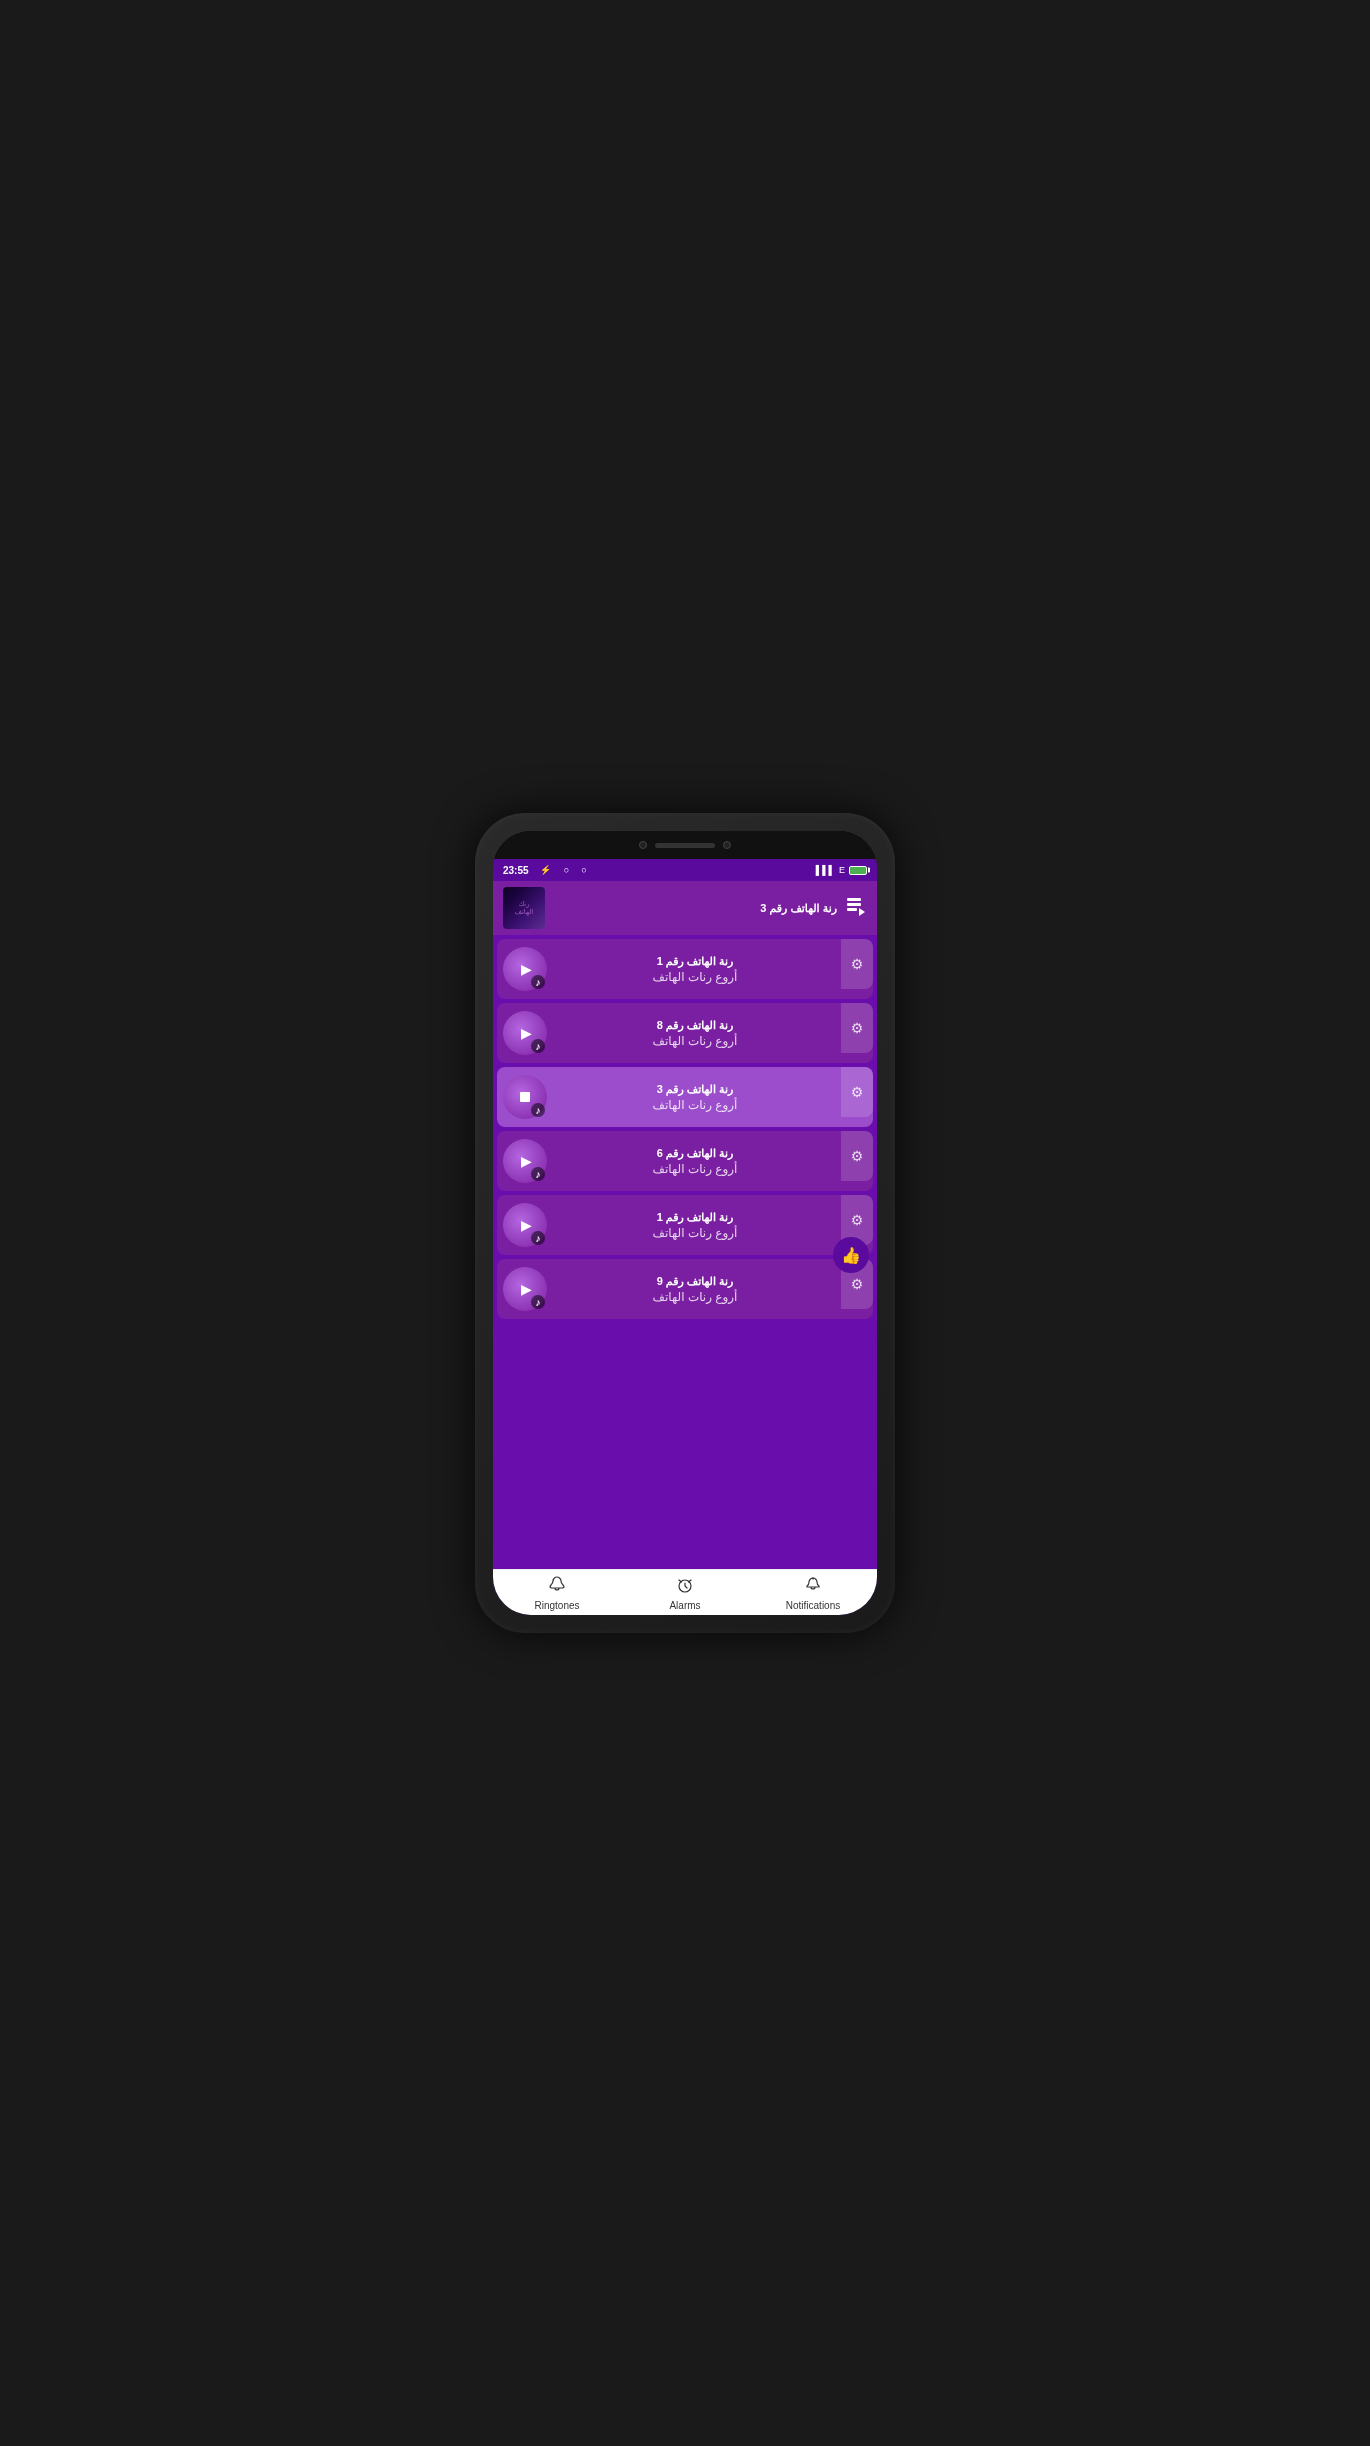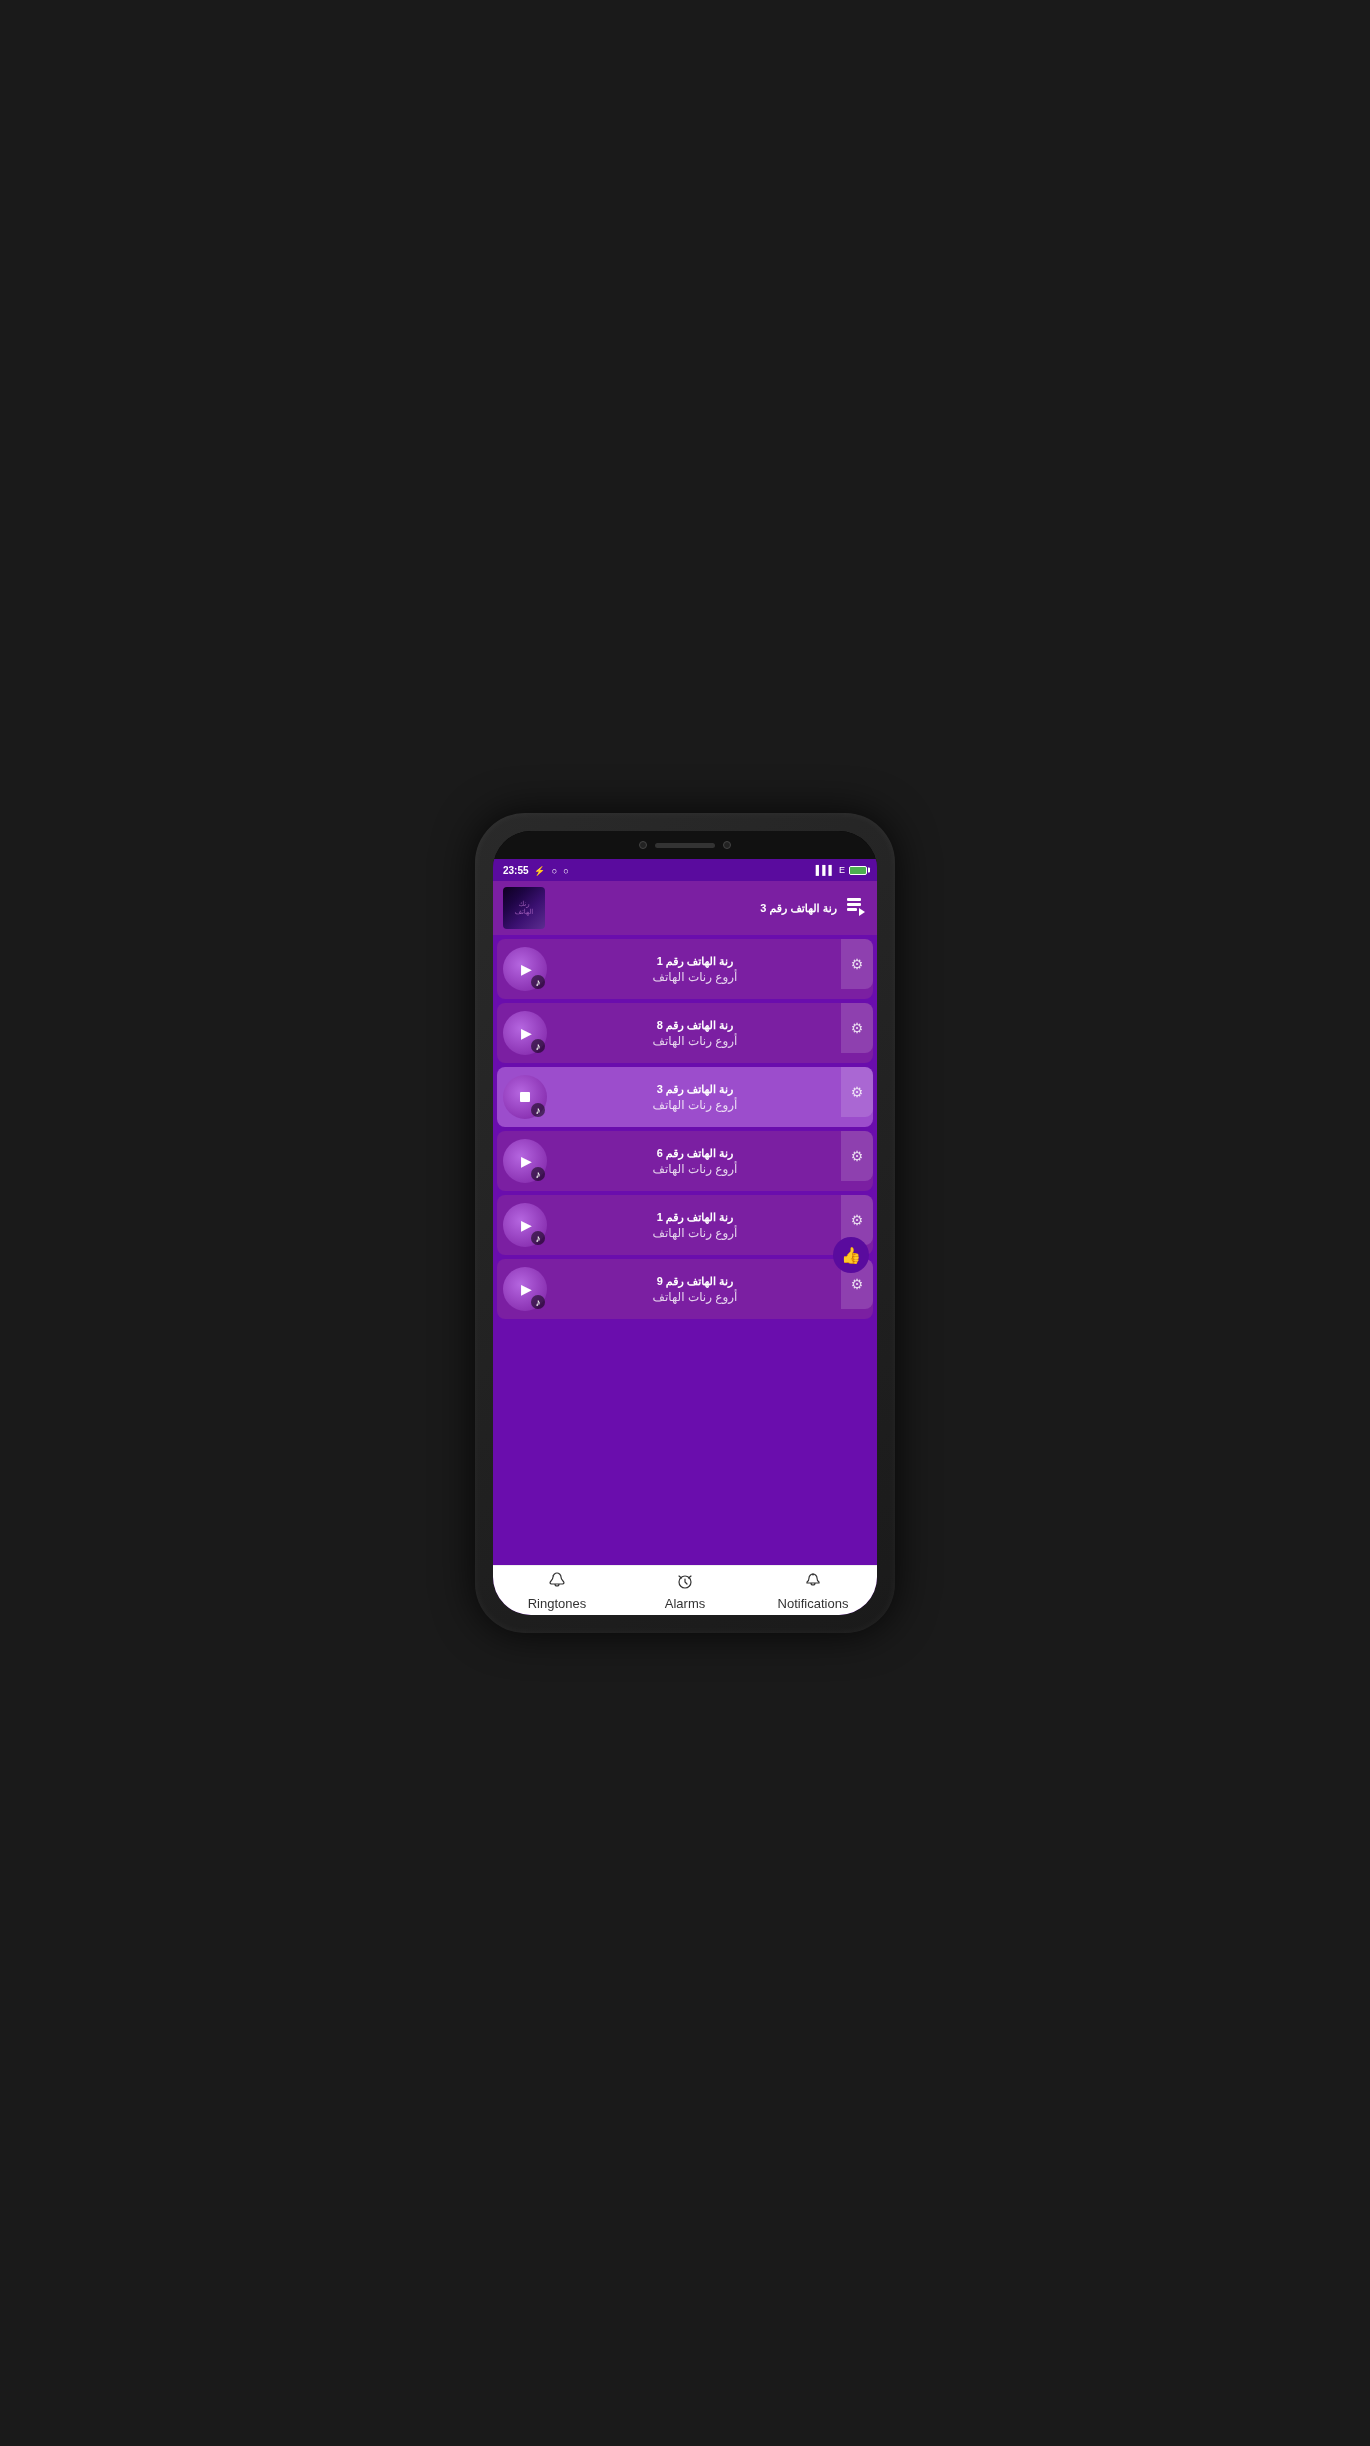--- a/index.html
+++ b/index.html
@@ -67,22 +67,22 @@
     .status-bar {
       background: #5a0b9e;
       display: flex;
       justify-content: space-between;
       align-items: center;
       padding: 4px 10px;
       height: 22px;
     }
     .status-left {
       display: flex;
-      align-items: flex-end;
-      gap: 6px;
+      align-items: flex-start;
+      gap: 12px;
     }
     .status-time {
       color: white;
       font-size: 10px;
       font-weight: bold;
     }
     .status-icon {
       color: white;
       font-size: 9px;
     }
@@ -322,21 +322,21 @@
       align-items: center;
       gap: 2px;
       cursor: pointer;
       flex: 1;
     }
     .nav-icon {
       font-size: 16px;
       color: #333;
     }
     .nav-label {
-      font-size: 13px;
+      font-size: 10px;
       color: #333;
       font-weight: 500;
     }
 
     
     .like-btn {
       position: absolute;
       bottom: 46px;
       right: 6px;
       width: 36px;

